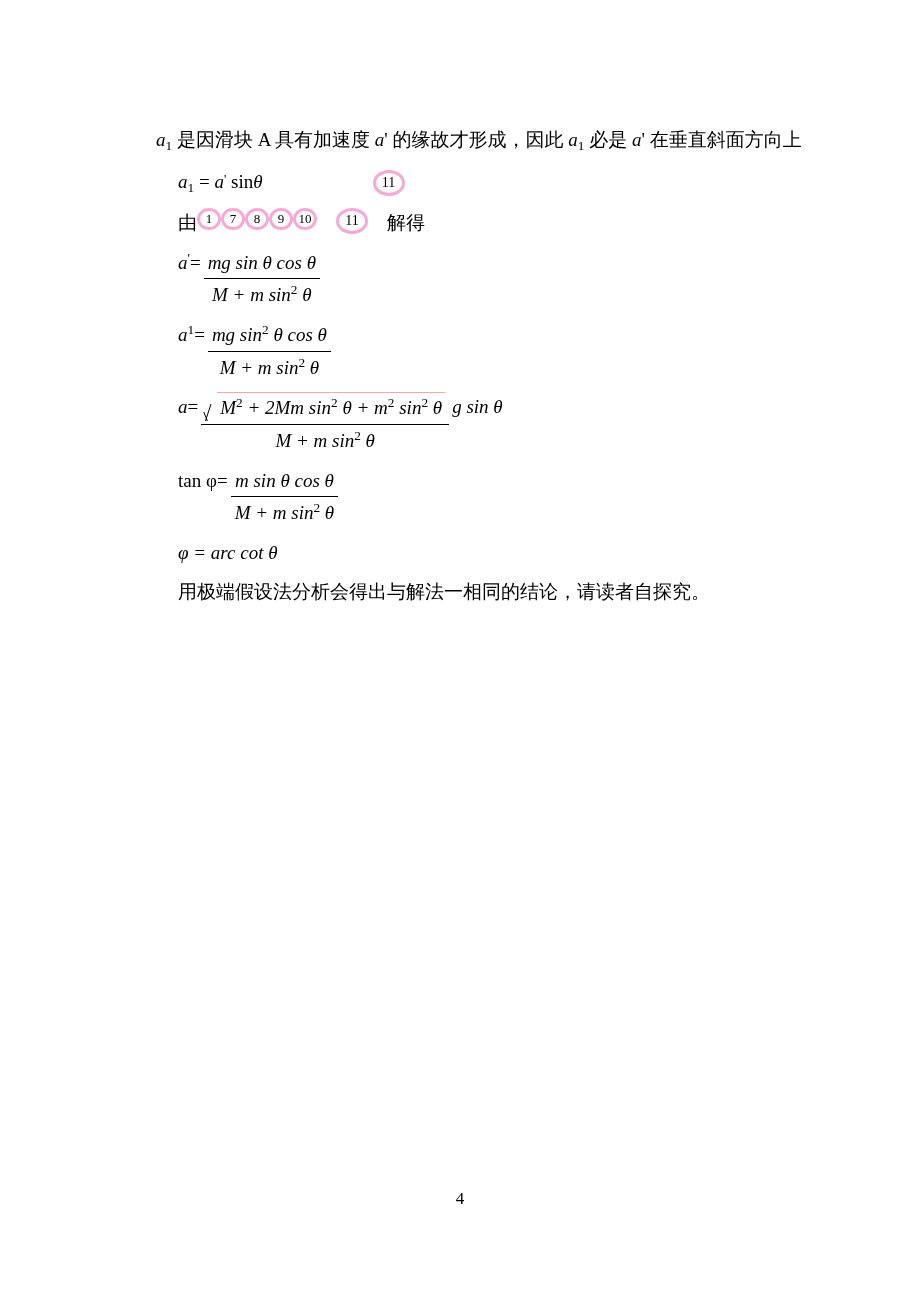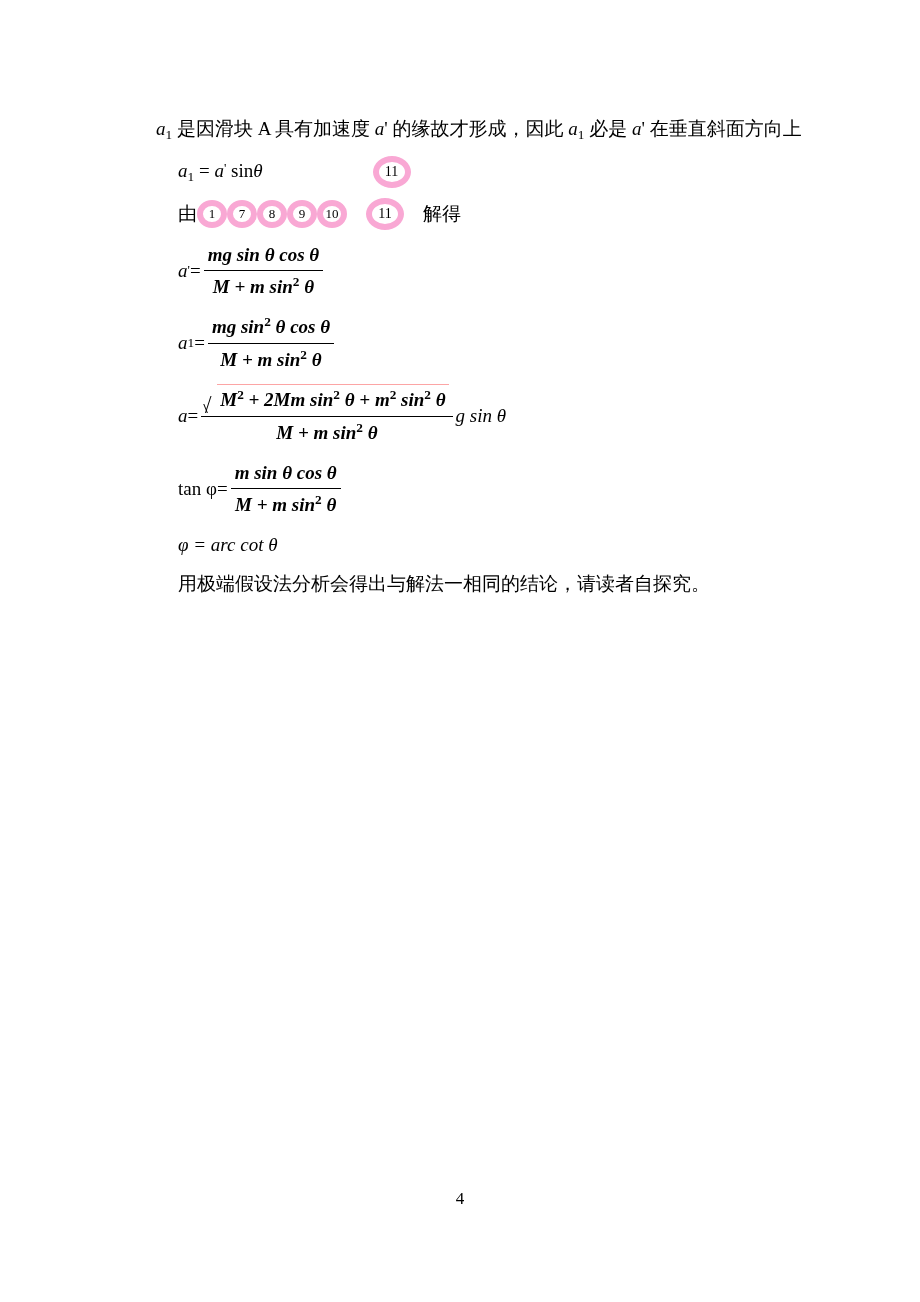--- a/index.html
+++ b/index.html
@@ -16,30 +16,30 @@
     font-family: "Times New Roman", "SimSun", serif;
     font-size: 19px;
     color: #000;
     line-height: 1.55;
     position: relative;
   }
   .indent {
     text-indent: 2em;
   }
   .para {
-    margin: 4px 0 2px 0;
+    margin: 15px 0 2px 0;
     text-align: justify;
   }
   .mvar { font-style: italic; font-family: "Times New Roman", serif; }
   .rm   { font-style: normal; }
   .sub  { font-size: 0.7em; vertical-align: -0.3em; font-style: normal; }
   .sup  { font-size: 0.7em; vertical-align: 0.55em; font-style: normal; }
   .circ {
     display: inline-block;
-    border: 6px solid #f9a8d4;
+    border: 3px solid #f9a8d4;
     border-radius: 50%;
     font-size: 13px;
     line-height: 16px;
     min-width: 16px;
     height: 16px;
     text-align: center;
     vertical-align: 1px;
     padding: 0 1px;
     font-family: "Times New Roman", serif;
   }
@@ -48,34 +48,32 @@
     min-width: 22px;
     height: 20px;
     line-height: 19px;
     padding: 0 2px;
   }
   .eq-block {
     margin: 6px 0 6px 60px;
   }
   .eq-row {
     display: flex;
-    align-items: center;
     margin: 10px 0;
     font-family: "Times New Roman", serif;
     font-size: 19px;
   }
   .eq-row .lbl {
     margin-left: 110px;
   }
   .frac {
     display: inline-block;
     vertical-align: middle;
     text-align: center;
     margin: 0 3px;
-    font-weight: bold;
   }
   .frac .num {
     display: block;
     padding: 0 4px 1px 4px;
     border-bottom: 1px solid #000;
   }
   .frac .den {
     display: block;
     padding: 1px 4px 0 4px;
   }

